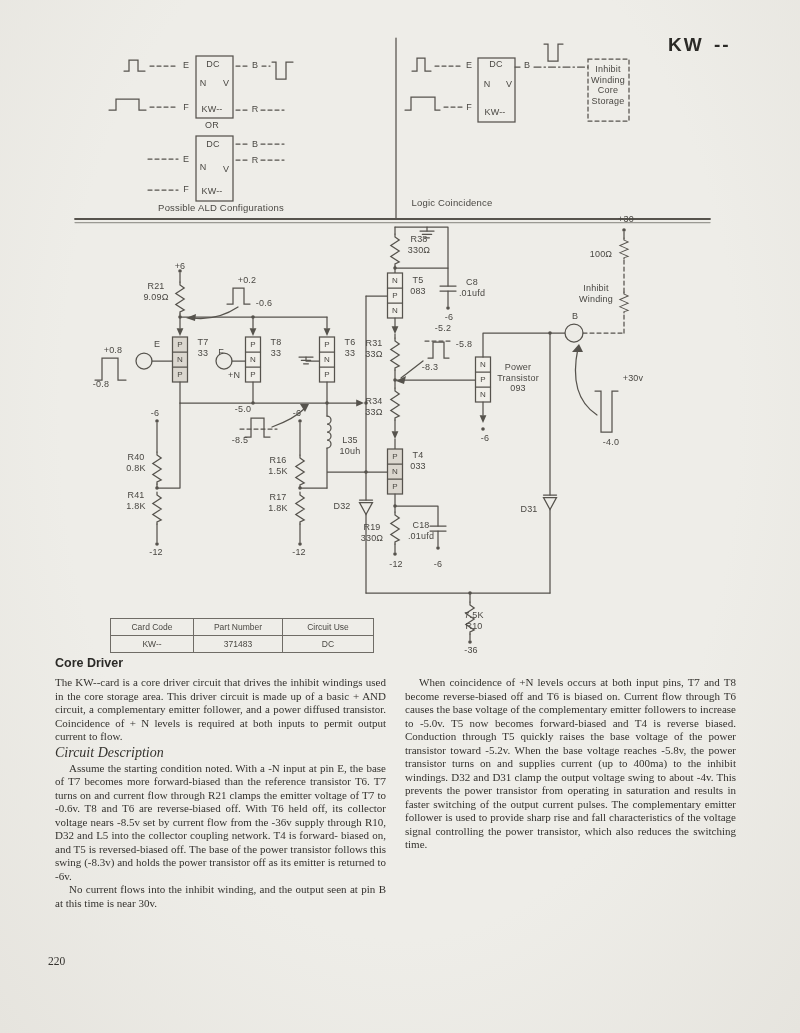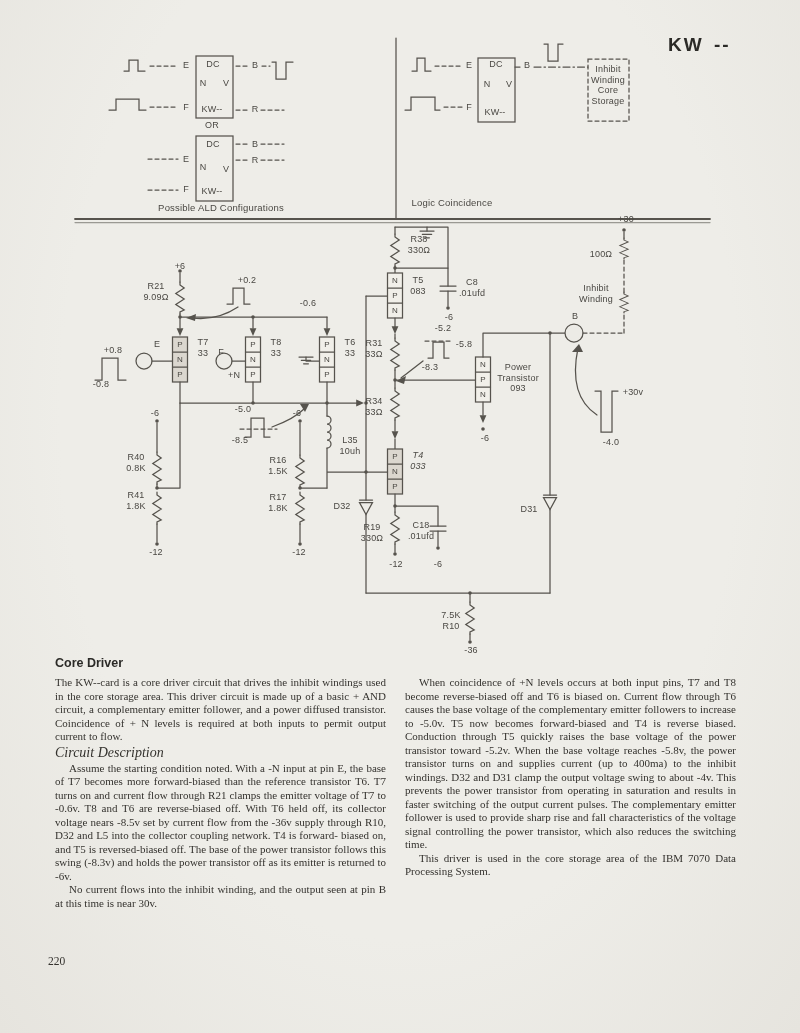--- a/index.html
+++ b/index.html
@@ -343,21 +343,21 @@
       <span class="dlabel" style="left: 495px; top: 107px;">KW--</span>
       <span class="dlabel" style="left: 527px; top: 60px;">B</span>
       <span class="dlabel" style="left: 608px; top: 64px;">Inhibit
 Winding
 Core
 Storage</span>
       <span class="dlabel" style="left: 180px; top: 261px;">+6</span>
       <span class="dlabel" style="left: 156px; top: 281px;">R21
 9.09Ω</span>
       <span class="dlabel" style="left: 247px; top: 275px;">+0.2</span>
-      <span class="dlabel" style="left: 264px; top: 298px; margin-left: 44px;">-0.6</span>
+      <span class="dlabel" style="left: 264px; top: 298px;">-0.6</span>
       <span class="dlabel" style="left: 157px; top: 339px;">E</span>
       <span class="dlabel" style="left: 113px; top: 345px;">+0.8</span>
       <span class="dlabel" style="left: 101px; top: 379px;">-0.8</span>
       <span class="dlabel" style="left: 203px; top: 337px;">T7
 33</span>
       <span class="dlabel" style="left: 221px; top: 347px;">F</span>
       <span class="dlabel" style="left: 234px; top: 370px;">+N</span>
       <span class="dlabel" style="left: 276px; top: 337px;">T8
 33</span>
       <span class="dlabel" style="left: 350px; top: 337px;">T6
@@ -386,41 +386,41 @@
       <span class="dlabel" style="left: 472px; top: 277px;">C8
 .01ufd</span>
       <span class="dlabel" style="left: 449px; top: 312px;">-6</span>
       <span class="dlabel" style="left: 374px; top: 338px;">R31
 33Ω</span>
       <span class="dlabel" style="left: 443px; top: 323px;">-5.2</span>
       <span class="dlabel" style="left: 464px; top: 339px;">-5.8</span>
       <span class="dlabel" style="left: 430px; top: 362px;">-8.3</span>
       <span class="dlabel" style="left: 374px; top: 396px;">R34
 33Ω</span>
-      <span class="dlabel" style="left: 418px; top: 450px; font-style: italic;">T4
+      <span class="dlabel" style="left: 418px; top: 450px;">T4
 033</span>
       <span class="dlabel" style="left: 372px; top: 522px;">R19
 330Ω</span>
       <span class="dlabel" style="left: 421px; top: 520px;">C18
 .01ufd</span>
       <span class="dlabel" style="left: 396px; top: 559px;">-12</span>
       <span class="dlabel" style="left: 438px; top: 559px;">-6</span>
       <span class="dlabel" style="left: 518px; top: 362px;">Power
 Transistor
 093</span>
       <span class="dlabel" style="left: 485px; top: 433px;">-6</span>
       <span class="dlabel" style="left: 529px; top: 504px;">D31</span>
       <span class="dlabel" style="left: 601px; top: 249px;">100Ω</span>
       <span class="dlabel" style="left: 596px; top: 283px;">Inhibit
 Winding</span>
       <span class="dlabel" style="left: 575px; top: 311px;">B</span>
       <span class="dlabel" style="left: 626px; top: 214px;">+30</span>
-      <span class="dlabel" style="left: 633px; top: 387px;">+30v</span>
+      <span class="dlabel" style="left: 633px; top: 373px;">+30v</span>
       <span class="dlabel" style="left: 611px; top: 437px;">-4.0</span>
-      <span class="dlabel" style="left: 451px; top: 610px;">7.5K
+      <span class="dlabel" style="left: 474px; top: 610px;">7.5K
 R10</span>
       <span class="dlabel" style="left: 471px; top: 645px;">-36</span>
       <span class="dlabel" style="left: 180px; top: 340px; font-size: 8px;">P</span>
       <span class="dlabel" style="left: 180px; top: 355px; font-size: 8px;">N</span>
       <span class="dlabel" style="left: 180px; top: 370px; font-size: 8px;">P</span>
       <span class="dlabel" style="left: 253px; top: 340px; font-size: 8px;">P</span>
       <span class="dlabel" style="left: 253px; top: 355px; font-size: 8px;">N</span>
       <span class="dlabel" style="left: 253px; top: 370px; font-size: 8px;">P</span>
       <span class="dlabel" style="left: 327px; top: 340px; font-size: 8px;">P</span>
       <span class="dlabel" style="left: 327px; top: 355px; font-size: 8px;">N</span>
@@ -431,30 +431,43 @@
       <span class="dlabel" style="left: 395px; top: 452px; font-size: 8px;">P</span>
       <span class="dlabel" style="left: 395px; top: 467px; font-size: 8px;">N</span>
       <span class="dlabel" style="left: 395px; top: 482px; font-size: 8px;">P</span>
       <span class="dlabel" style="left: 483px; top: 360px; font-size: 8px;">N</span>
       <span class="dlabel" style="left: 483px; top: 375px; font-size: 8px;">P</span>
       <span class="dlabel" style="left: 483px; top: 390px; font-size: 8px;">N</span>
     </div>
 
 <div class="kw-title">KW --</div>
 
+<table class="ctable">
+  <tbody>
+        <tr>
+    <th class="c0">Card Code</th>
+    <th class="c1">Part Number</th>
+    <th class="c2">Circuit Use</th>
+  </tr>
+  <tr>
+    <td>KW--</td>
+    <td>371483</td>
+    <td>DC</td>
+  </tr>
+</tbody>
+    </table>
 
 <div class="heading">Core Driver</div>
 
 <div class="col col-left">
   <p class="noindent">The KW--card is a core driver circuit that drives the inhibit windings used in the core storage area. This driver circuit is made up of a basic + AND circuit, a complementary emitter follower, and a power diffused transistor. Coincidence of + N levels is required at both inputs to permit output current to flow.</p>
   <div class="subhead">Circuit Description</div>
   <p>Assume the starting condition noted. With a -N input at pin E, the base of T7 becomes more forward-biased than the reference transistor T6. T7 turns on and current flow through R21 clamps the emitter voltage of T7 to -0.6v. T8 and T6 are reverse-biased off. With T6 held off, its collector voltage nears -8.5v set by current flow from the -36v supply through R10, D32 and L5 into the collector coupling network. T4 is forward- biased on, and T5 is reversed-biased off. The base of the power transistor follows this swing (-8.3v) and holds the power transistor off as its emitter is returned to -6v.</p>
   <p>No current flows into the inhibit winding, and the output seen at pin B at this time is near 30v.</p>
 </div>
 
 <div class="col col-right">
   <p>When coincidence of +N levels occurs at both input pins, T7 and T8 become reverse-biased off and T6 is biased on. Current flow through T6 causes the base voltage of the complementary emitter followers to increase to -5.0v. T5 now becomes forward-biased and T4 is reverse biased. Conduction through T5 quickly raises the base voltage of the power transistor toward -5.2v. When the base voltage reaches -5.8v, the power transistor turns on and supplies current (up to 400ma) to the inhibit windings. D32 and D31 clamp the output voltage swing to about -4v. This prevents the power transistor from operating in saturation and results in faster switching of the output current pulses. The complementary emitter follower is used to provide sharp rise and fall characteristics of the voltage signal controlling the power transistor, which also reduces the switching time.</p>
-  <p>This driver is used in the core storage area of the IBM 7070 Data Processing System.</p>
 </div>
 
 <div class="pagenum">220</div>
 
 </div>
 
 </body></html>

